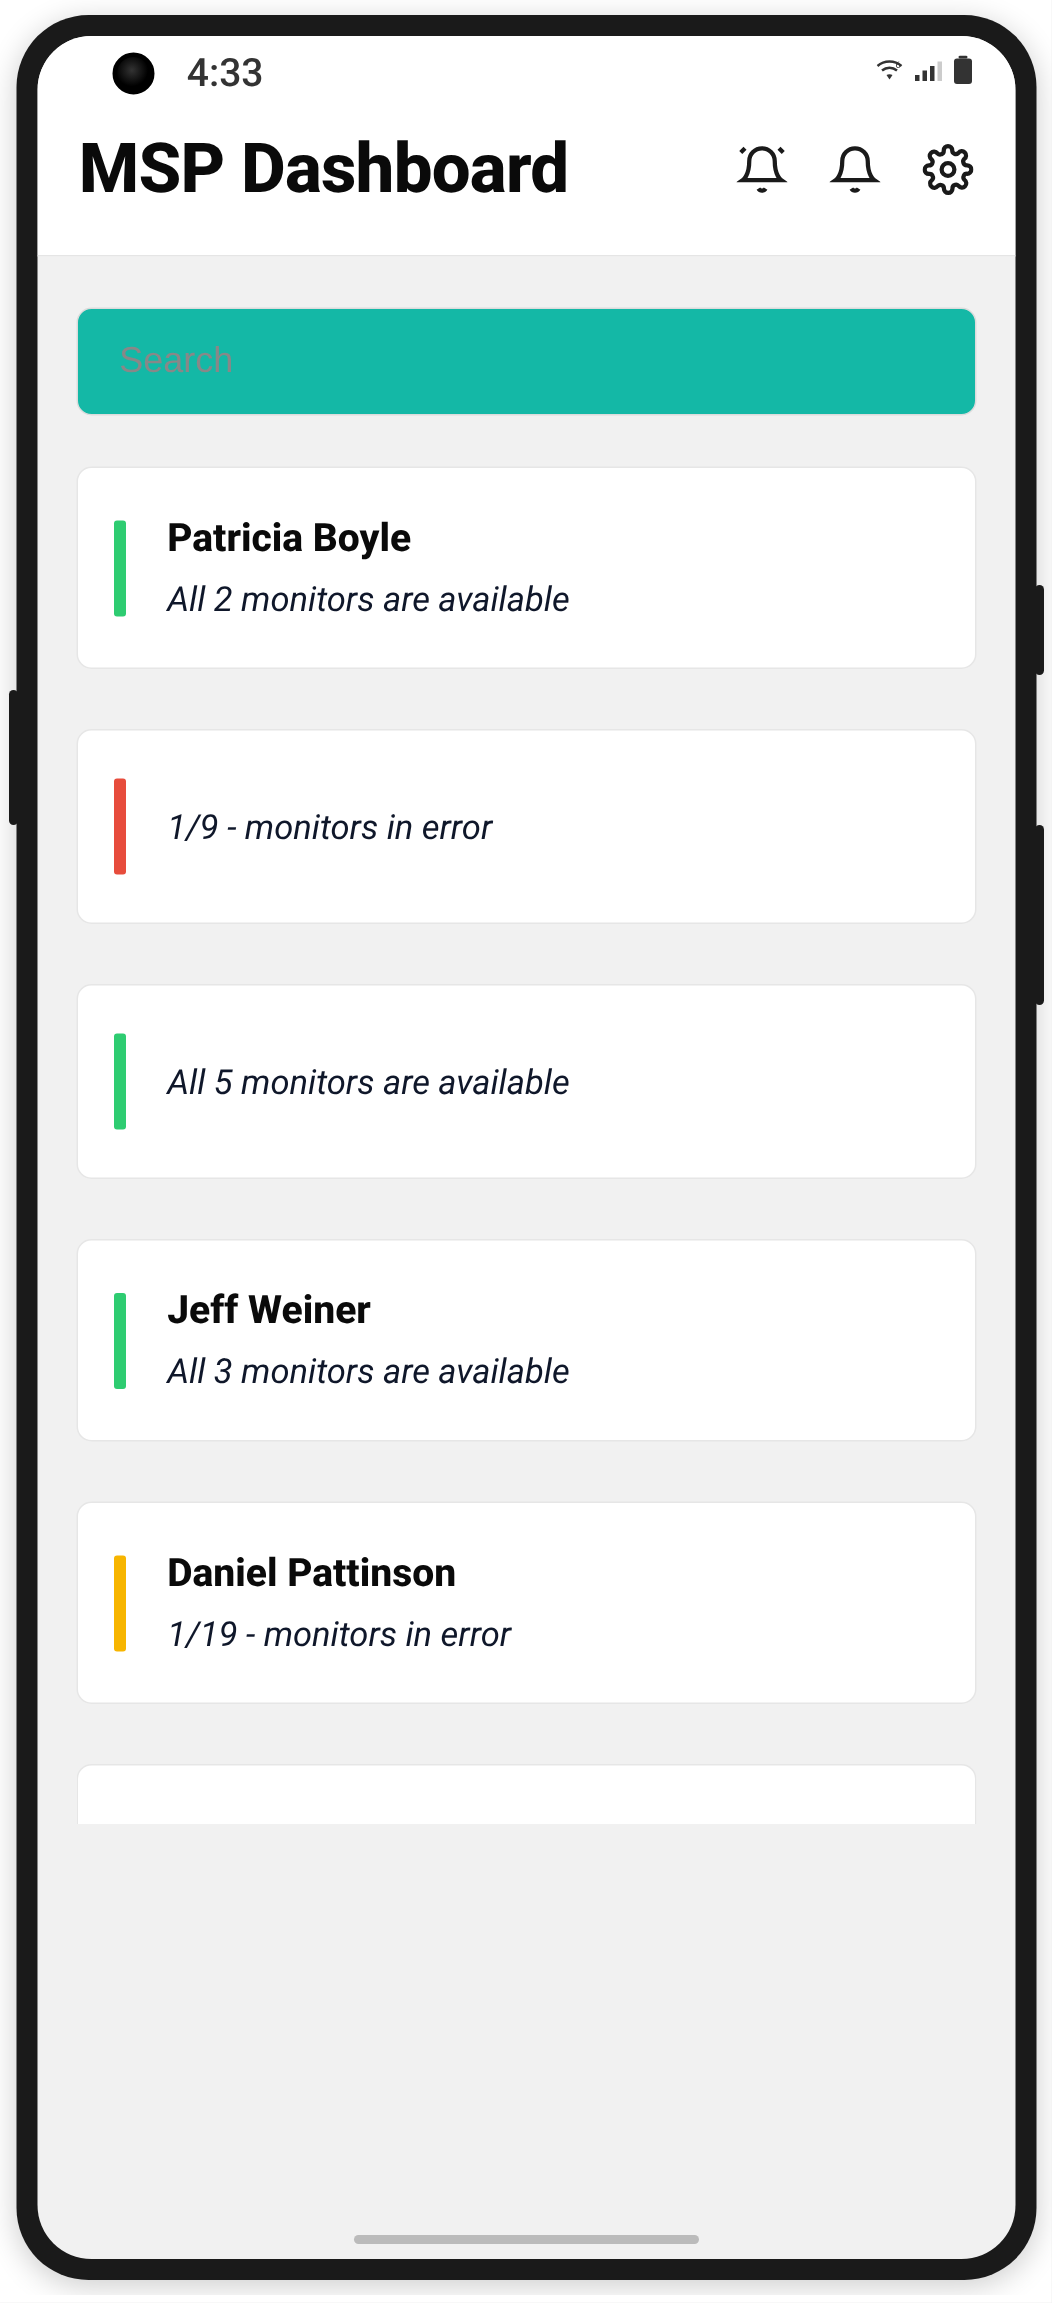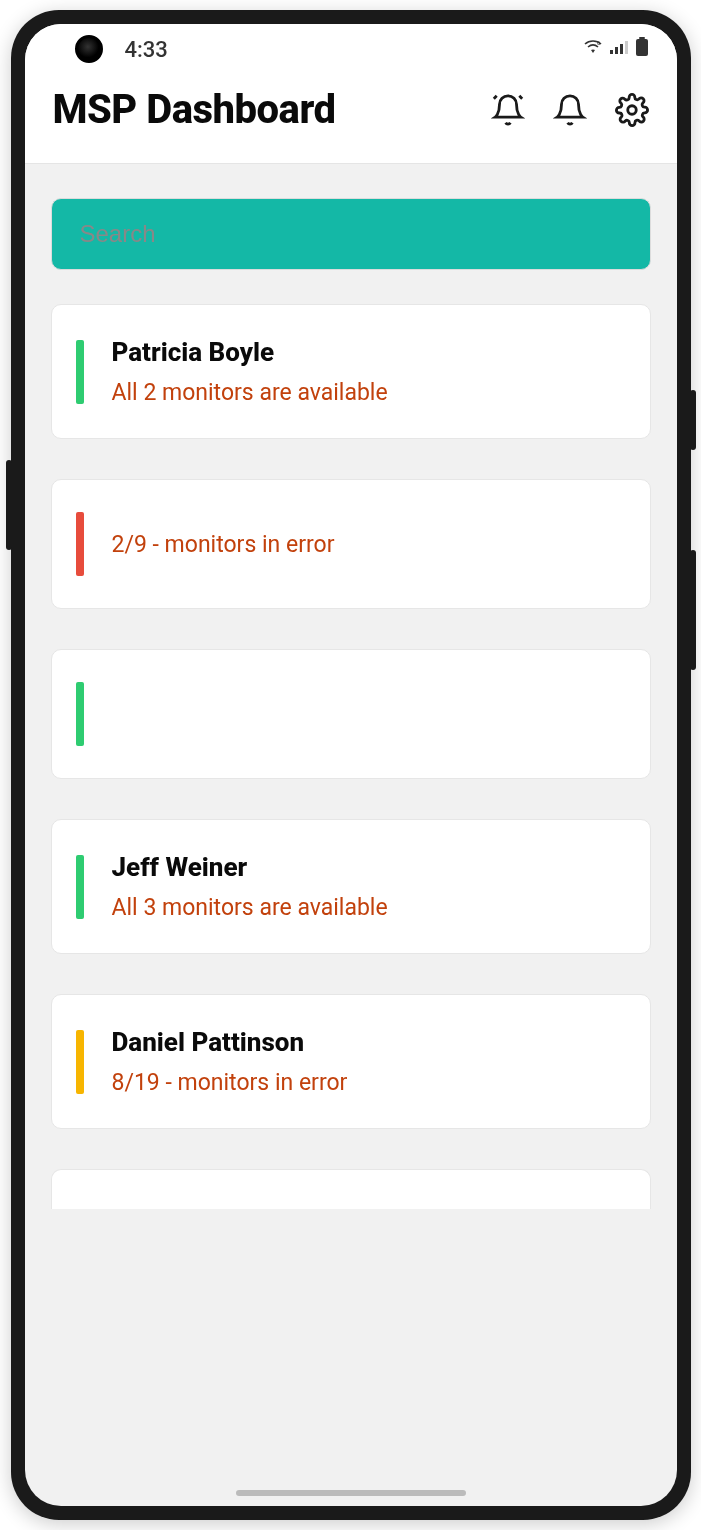--- a/index.html
+++ b/index.html
@@ -52,40 +52,40 @@
   }
   .camera-hole {
     width: 28px;
     height: 28px;
     border-radius: 50%;
     background: radial-gradient(circle at 45% 40%, #333 0%, #000 60%);
     border: 3px solid #000;
     margin-left: 28px;
   }
   .status-time {
-    font-size: 22px;
+    font-size: 26px;
     font-weight: 500;
     color: #333;
   }
   .status-right {
     display: flex;
     align-items: center;
     gap: 6px;
     color: #333;
   }
   .app-header {
     background: #ffffff;
     padding: 12px 28px 30px 28px;
     display: flex;
     align-items: center;
     justify-content: space-between;
     border-bottom: 1px solid #e5e5e5;
   }
   .app-title {
-    font-size: 40px;
+    font-size: 46px;
     font-weight: 800;
     color: #0a0a0a;
     letter-spacing: -0.5px;
   }
   .header-icons {
     display: flex;
     align-items: center;
     gap: 28px;
   }
   .header-icon {
@@ -142,22 +142,23 @@
   .status-yellow { background: #f7b500; }
   .card-text { flex: 1; }
   .card-title {
     font-size: 26px;
     font-weight: 800;
     color: #0a0a0a;
     margin-bottom: 12px;
   }
   .card-subtitle {
     font-size: 23px;
-    color: #c2410c;
+    color: #0f172a;
     font-weight: 400;
+    font-style: italic;
   }
   .card.partial {
     height: 40px;
     padding: 0;
     border-bottom: none;
     border-bottom-left-radius: 0;
     border-bottom-right-radius: 0;
     background: #fff;
   }
   .home-indicator {
@@ -248,43 +249,44 @@
           <div class="card-text">
             <div class="card-title">Patricia Boyle</div>
             <div class="card-subtitle">All 2 monitors are available</div>
           </div>
         </div>
 
 
         <div class="card">
           <div class="status-bar-indicator status-red"></div>
           <div class="card-text">
-            <div class="card-subtitle">2/9 - monitors in error</div>
+            <div class="card-subtitle">1/9 - monitors in error</div>
           </div>
         </div>
 
         <div class="card">
           <div class="status-bar-indicator status-green"></div>
           <div class="card-text">
+            <div class="card-subtitle">All 5 monitors are available</div>
           </div>
         </div>
 
         <div class="card">
           <div class="status-bar-indicator status-green"></div>
           <div class="card-text">
             <div class="card-title">Jeff Weiner</div>
             <div class="card-subtitle">All 3 monitors are available</div>
           </div>
         </div>
 
         <div class="card">
           <div class="status-bar-indicator status-yellow"></div>
           <div class="card-text">
             <div class="card-title">Daniel Pattinson</div>
-            <div class="card-subtitle">8/19 - monitors in error</div>
+            <div class="card-subtitle">1/19 - monitors in error</div>
           </div>
         </div>
 
         <div class="card partial"></div>
 
       </div>
     </div>
 
     <div class="home-indicator"></div>
 

